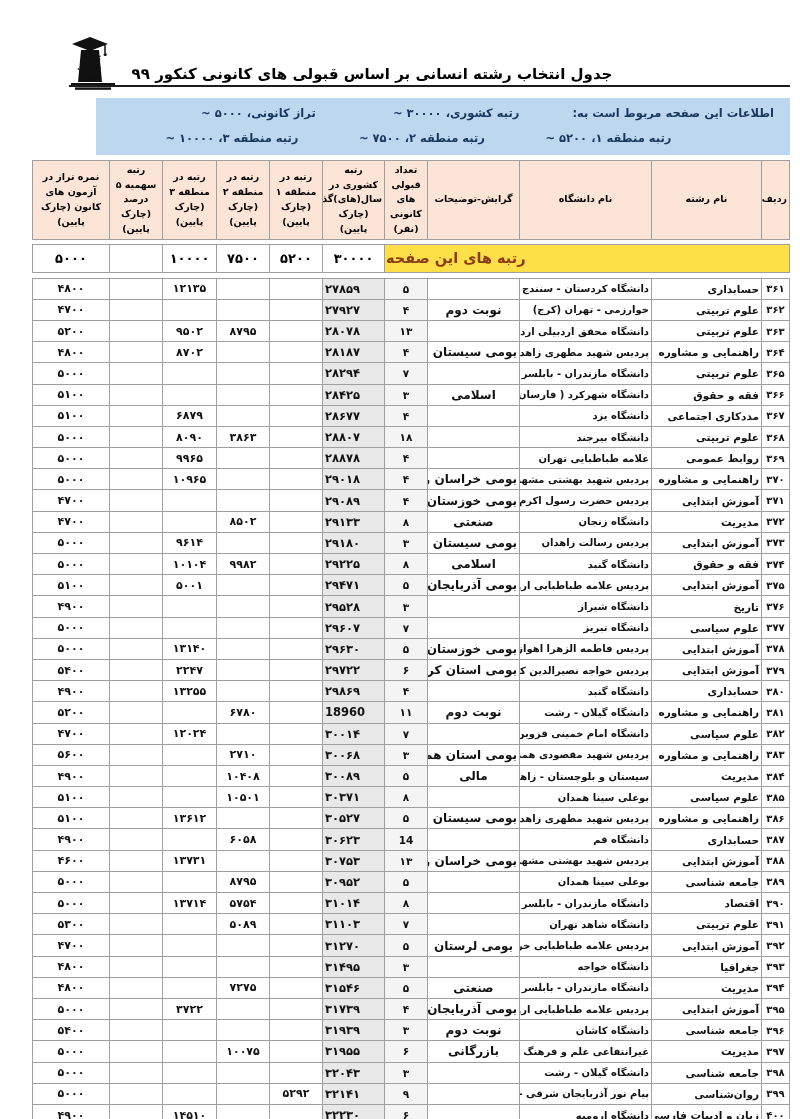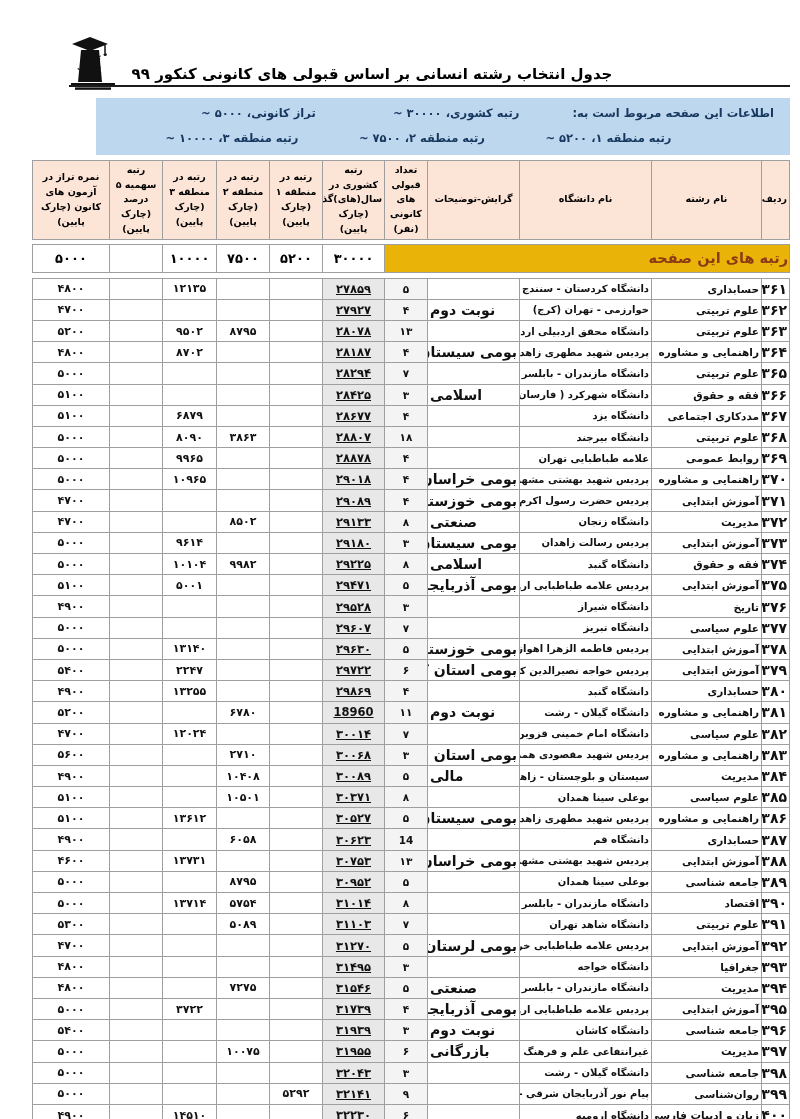--- a/index.html
+++ b/index.html
@@ -57,32 +57,32 @@
     background:#fce4d6;
     font-size:9.5px; font-weight:bold; color:#000;
     height:62px; padding:2px 2px; vertical-align:middle; text-align:center;
     line-height:1.55; white-space:normal;
   }
   .head-table { margin-bottom:4px; }
 
   .banner-table { margin-bottom:5px; }
   .banner-table td { height:25px; }
   .banner-label {
-    background:#eab308; color:#8c3a16;
-    font-size:14.5px; font-weight:bold; text-align:right;
+    background:#fde047; color:#8c3a16;
+    font-size:14.5px; font-weight:bold; text-align:left;
   }
   .banner-val { font-size:13px; font-weight:bold; text-align:center; background:#fff; color:#000; }
 
   .body-table td { height:20.2px; font-weight:bold; padding:0 2px; vertical-align:middle; }
-  .body-table .col-row        { font-size:14px; }
+  .body-table .col-row        { text-align:center; font-size:10px; }
   .body-table .col-major      { font-size:10.5px; }
   .body-table .col-university { text-align:right; font-size:10px; }
-  .body-table .col-note       { text-align:left; font-size:14px; }
+  .body-table .col-note       { text-align:center; font-size:12px; }
   .body-table .col-count      { text-align:center; font-size:10.5px; background:#f4f4f4; }
-  .body-table .col-national   { text-align:center; font-size:11.5px; background:#e8e8e8;text-decoration:underline; }
+  .body-table .col-national   { text-align:left; font-size:11.5px; background:#e8e8e8; }
   .body-table .col-r1, .body-table .col-r2, .body-table .col-r3,
   .body-table .col-quota, .body-table .col-score { text-align:center; font-size:11px; }
 
   
   .page-number { text-align:center; font-size:12px; font-weight:bold; margin-top:7px; }
 </style>
 </head>
 <body>
 
 <div class="page">

